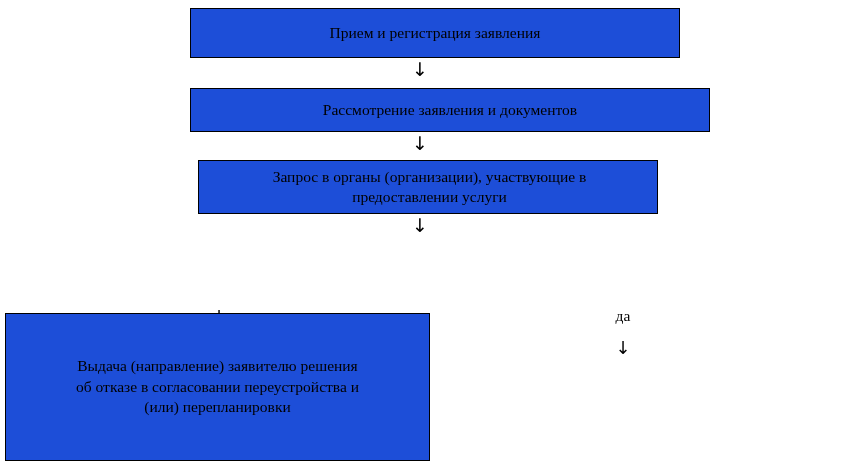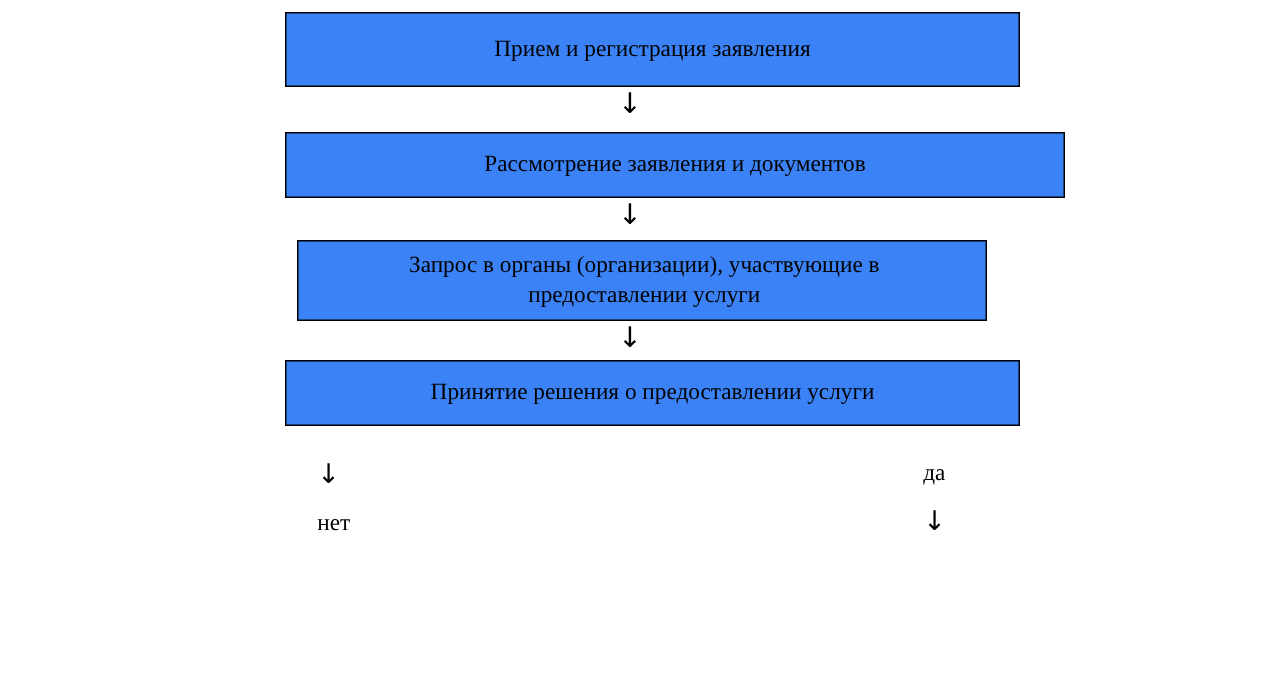--- a/index.html
+++ b/index.html
@@ -20,21 +20,21 @@
     height: 465px;
   }
   .node {
     position: absolute;
     border: 1px solid #000000;
     box-sizing: border-box;
     display: flex;
     align-items: center;
     justify-content: center;
     text-align: center;
-    background: #3b82f6;
+    background: #1d4ed8;
     font-size: 15.5px;
     line-height: 1.32;
     padding: 2px 8px;
   }
   .node .txt {
     display: block;
     white-space: pre-line;
   }
   .arrow {
     position: absolute;
@@ -90,31 +90,33 @@
 
   <div class="arrow" id="a1">↓</div>
 
   <div class="node" id="n2">
     <span class="txt">Запрос в органы (организации), участвующие в
 предоставлении услуги</span>
   </div>
 
   <div class="arrow" id="a2">↓</div>
 
-  <div class="node" id="n3">
-    <span class="txt">Принятие решения о предоставлении услуги</span>
-  </div>
 
   <div class="branch" id="b-no">
     <span class="gl">↓</span>
     <span>&nbsp;&nbsp;</span>
     <span>нет</span>
   </div>
 
   <div class="branch" id="b-yes">
     <span>да</span>
     <span>&nbsp;&nbsp;</span>
     <span class="gl">↓</span>
   </div>
 
+  <div class="node" id="n4">
+    <span class="txt">Выдача (направление) заявителю решения
+об отказе в согласовании переустройства и
+(или) перепланировки</span>
+  </div>
 
 
 </div>
 
 </body></html>

